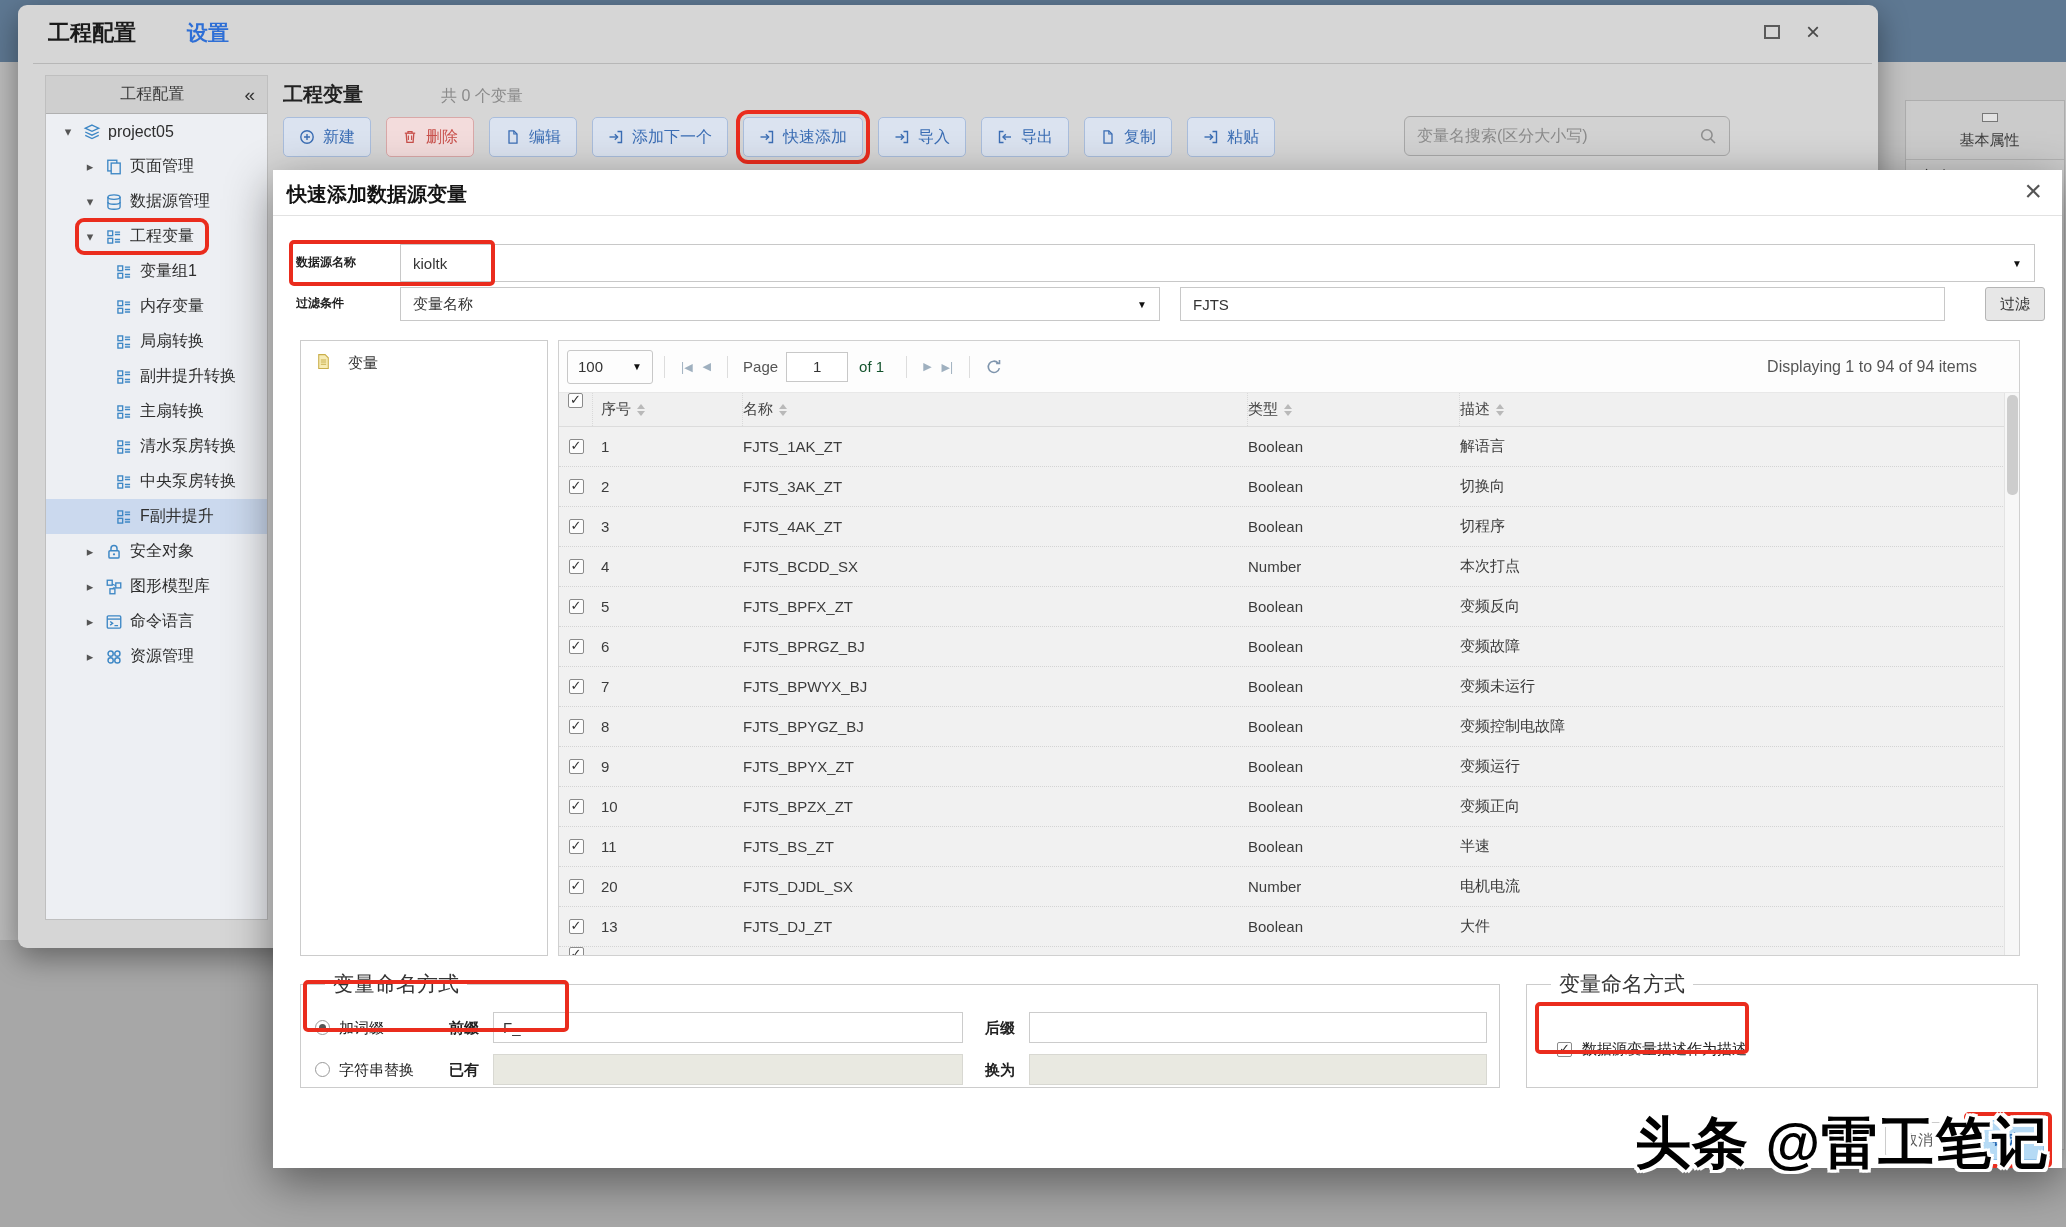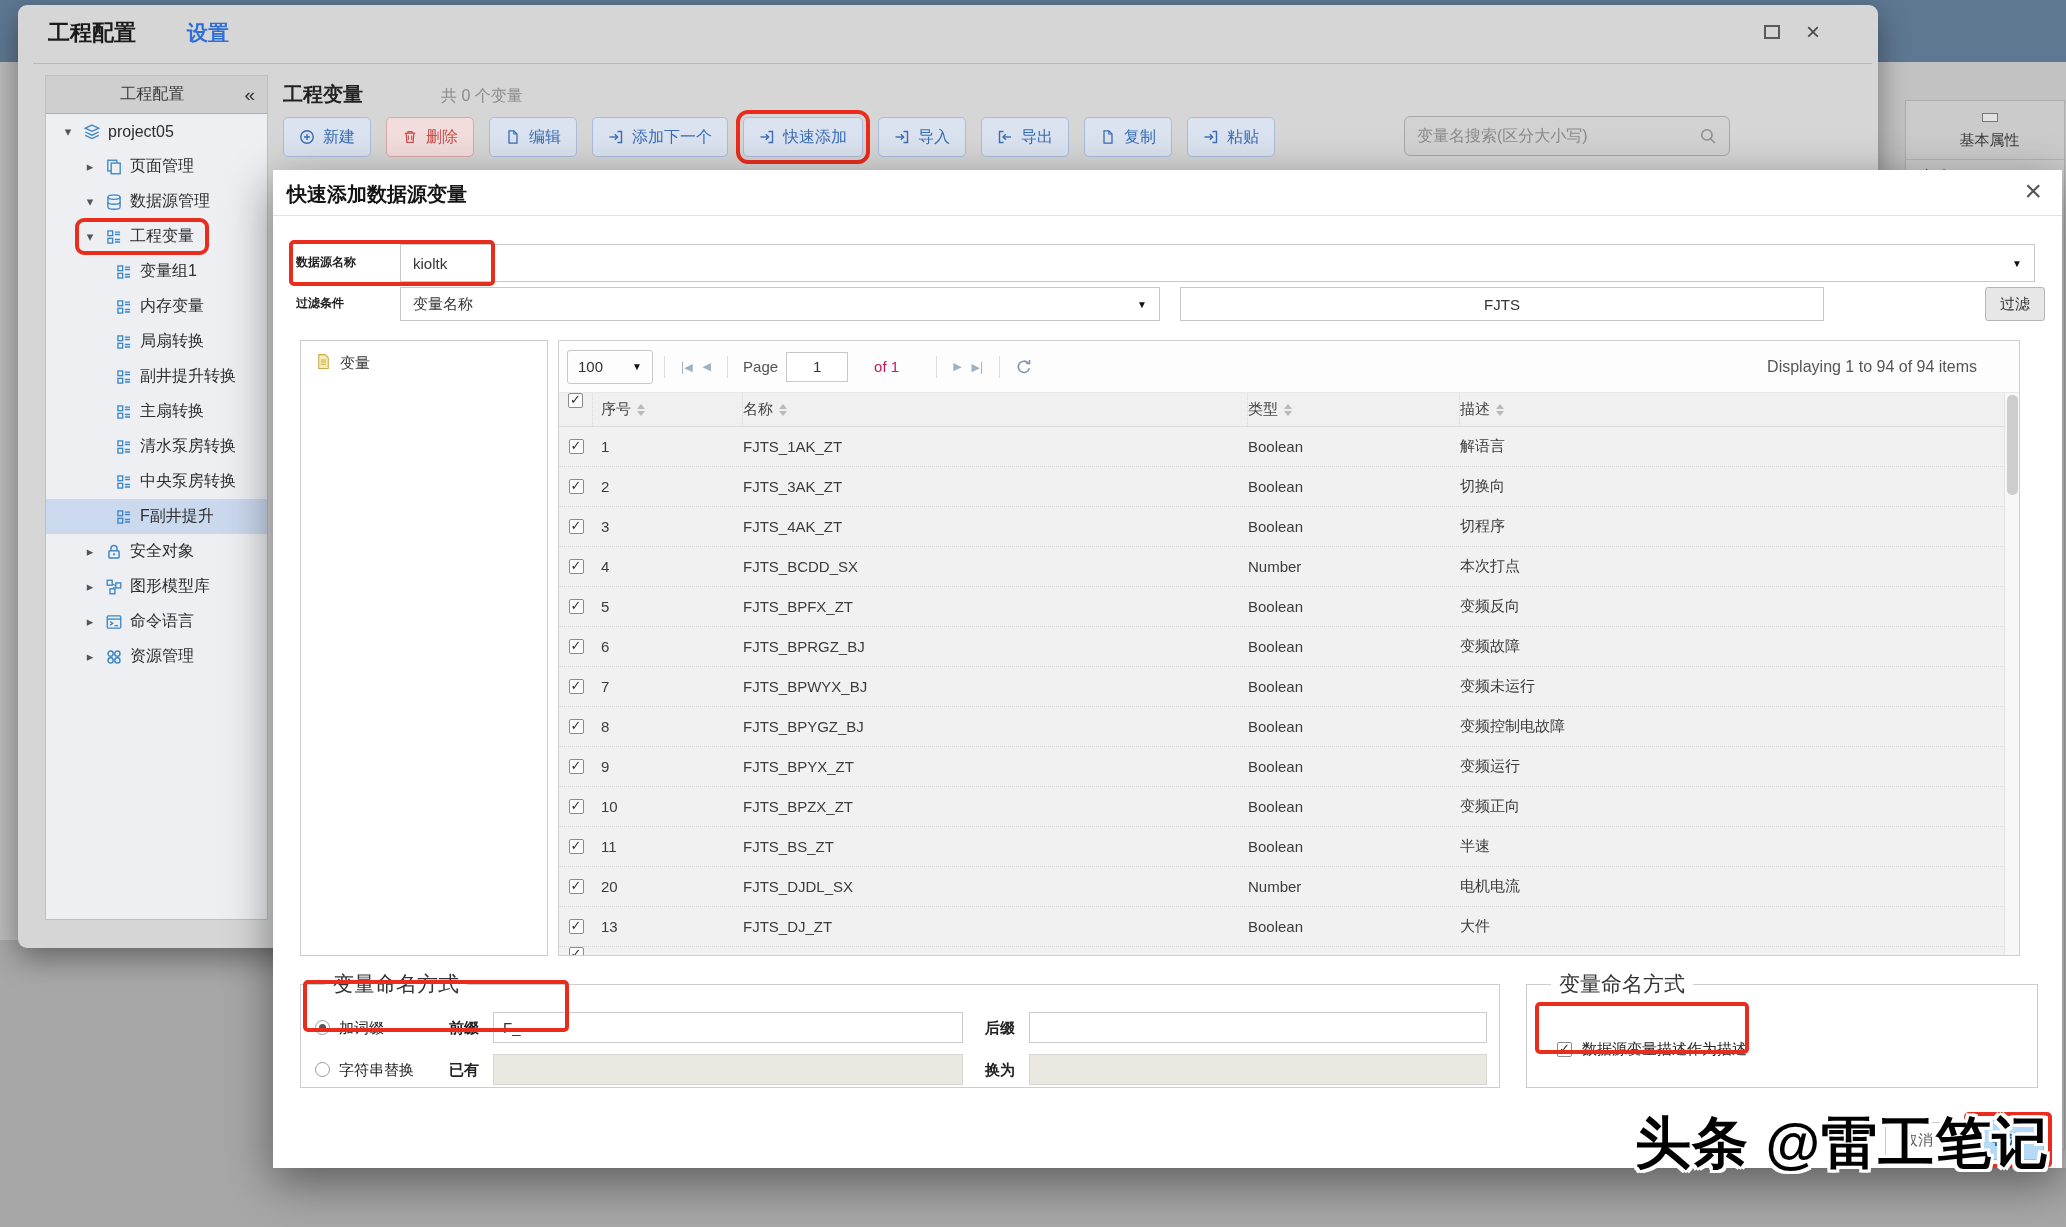--- a/index.html
+++ b/index.html
@@ -71,37 +71,37 @@
   .f-label { position:absolute; font-size:12px; font-weight:bold; color:#222; }
   .combo { position:absolute; border:1px solid #c8c8c8; background:#fff; font-size:15px; color:#333;
     display:flex; align-items:center; padding:0 12px; }
   .combo .caret { margin-left:auto; font-size:10px; color:#111; }
   .txt-input { position:absolute; border:1px solid #c8c8c8; background:#fff; font-size:15px; color:#333;
     padding:0 12px; font-family:inherit; outline:none; }
   .btn-filter { position:absolute; left:1712px; top:117px; width:60px; height:34px; background:#e7e7e7;
     border:1px solid #b5b5b5; border-radius:3px; font-size:15px; color:#333;
     display:flex; align-items:center; justify-content:center; }
   .var-panel { position:absolute; left:27px; top:170px; width:248px; height:616px; border:1px solid #ccc; }
-  .var-panel-inner { padding:12px 0 0 14px; display:flex; gap:8px; align-items:center; font-size:15px; color:#333; }
+  .var-panel-inner { padding:12px 0 0 14px; display:flex; gap:16px; align-items:center; font-size:15px; color:#333; }
   .var-panel-inner svg { width:17px; height:17px; }
 
   .table-wrap { position:absolute; left:285px; top:170px; width:1462px; height:616px;
     border:1px solid #d0d0d0; overflow:hidden; }
   .pagebar { height:52px; display:flex; align-items:center; padding-left:8px; font-size:15px;
     color:#555; background:#fdfdfd; border-bottom:1px solid #e8e8e8; }
   .psize { width:86px; height:34px; border:1px solid #c8c8c8; border-radius:3px; display:flex;
     align-items:center; padding:0 10px; color:#333; }
   .psize .caret { margin-left:auto; font-size:10px; color:#111; }
   .vdiv { width:1px; height:22px; background:#ddd; margin:0 11px; }
   .nav { color:#9fb0bf; font-size:11px; padding:0 5px; }
   .nav .bar { font-size:12px; }
   .page-word { margin:0 8px 0 4px; color:#555; }
   .pageinput { width:62px; height:30px; border:1px solid #c8c8c8; text-align:center; font-size:15px;
     color:#333; font-family:inherit; outline:none; }
-  .of-word { margin:0 26px; color:#be185d; }
+  .of-word { margin:0 11px; color:#14532d; }
   .refresh-ic { color:#7f95ad; display:inline-flex; margin-left:4px; }
   .refresh-ic svg { width:18px; height:18px; }
   .displaying { margin-left:auto; margin-right:42px; font-size:16px; color:#555; }
 
   .thead { height:34px; background:#f0f0f0; border-bottom:1px solid #dcdcdc; display:flex;
     align-items:center; font-size:15px; color:#444; }
   .c-check { width:34px; display:flex; justify-content:center; }
   .c-no { width:150px; padding-left:8px; display:flex; align-items:center; }
   .c-name { width:505px; display:flex; align-items:center; }
   .c-type { width:212px; display:flex; align-items:center; }
@@ -520,21 +520,21 @@
   <div class="combo" style="left:127px; top:74px; width:1635px; height:38px;">
     <span>kioltk</span>
     <span class="caret">▼</span>
   </div>
 
   <div class="f-label" style="left:23px; top:125px;">过滤条件</div>
   <div class="combo" style="left:127px; top:117px; width:760px; height:34px;">
     <span>变量名称</span>
     <span class="caret">▼</span>
   </div>
-  <input class="txt-input" style="left: 907px; top: 117px; width: 644px; height: 34px; text-align: center;" value="FJTS">
+  <input class="txt-input" style="left: 907px; top: 117px; width: 765px; height: 34px;" value="FJTS">
   <div class="btn-filter">过滤</div>
 
   <div class="var-panel">
     <div class="var-panel-inner">
       <span><svg viewBox="0 0 16 16">
             <path d="M3.5 1.5h6L12.5 4.5v10h-9z" fill="#f7ecb5" stroke="#c9ae4b" stroke-width="1"></path>
             <path d="M5.5 6.5h5M5.5 8.5h5M5.5 10.5h5" stroke="#c9ae4b" stroke-width="1"></path>
           </svg></span>
       <span>变量</span>
     </div>

